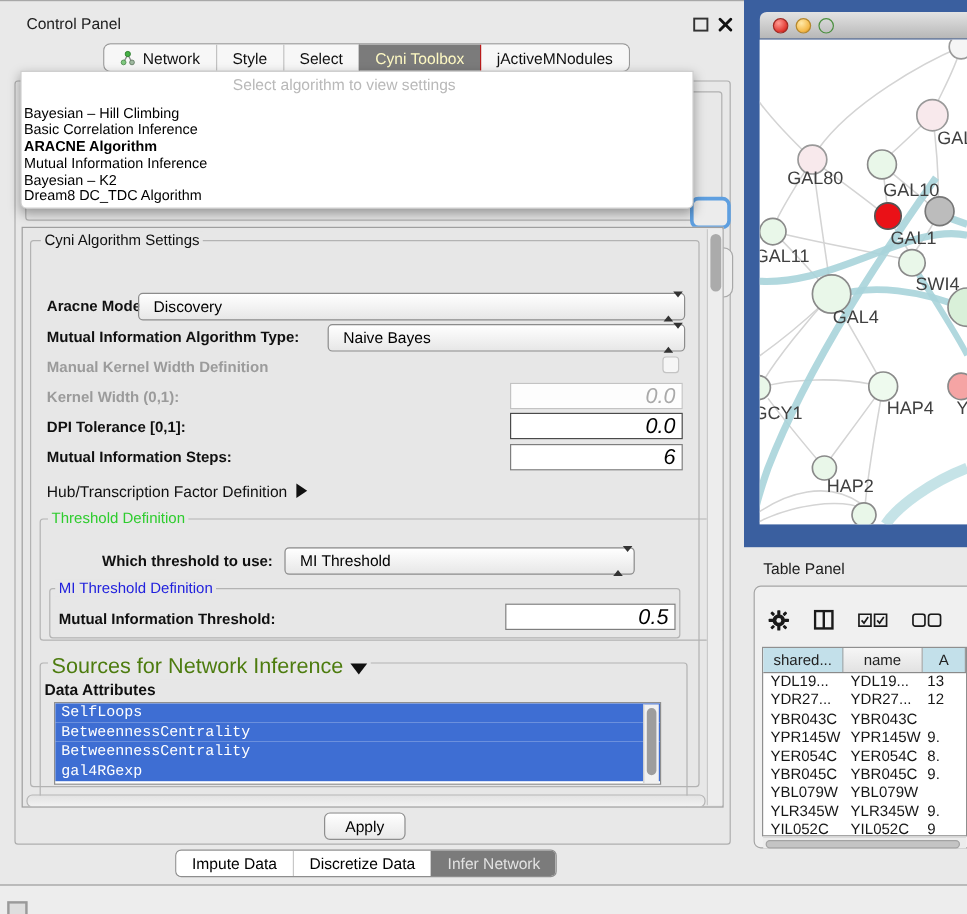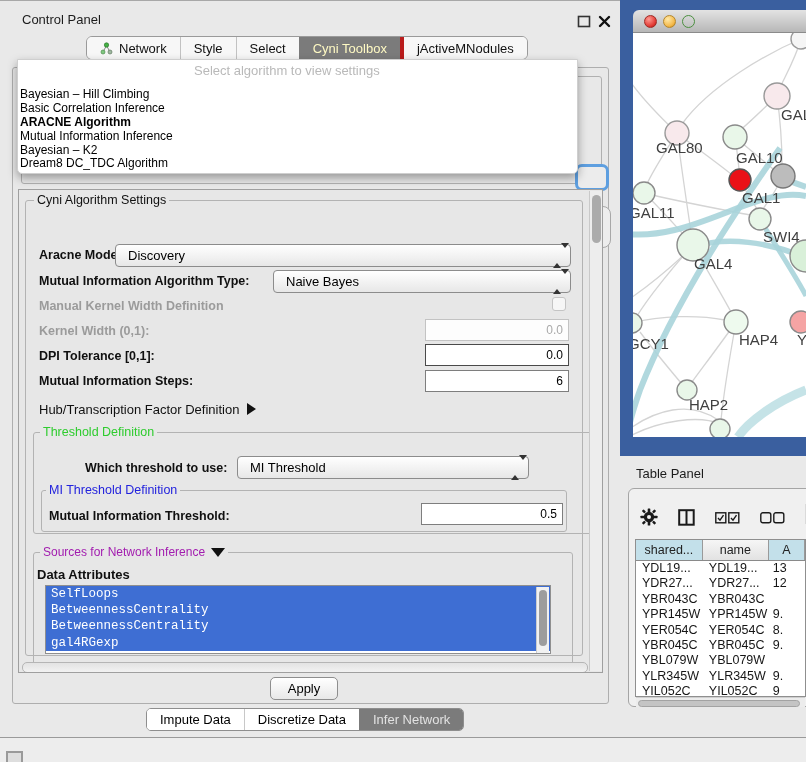--- a/index.html
+++ b/index.html
@@ -12,21 +12,21 @@
   #control-panel { left:0; top:0; width:620px; height:737px; background:#e9e9e9; border-top:1px solid #a8a8a8; }
   #cp-title { left:22px; top:11px; font-size:13px; color:#1c1c1c; }
   .win-btn { top:13px; width:14px; height:13px; cursor:default; }
 
   
   #tabbar { left:86px; top:35px; height:24px; display:flex; align-items:stretch;
             border:1px solid #9a9a9a; border-radius:6px; background:#f2f2f2; overflow:hidden; z-index:50; }
   .tab { display:flex; align-items:center; padding:0 13px; font-size:13px; color:#111; background:#f7f7f7; position:relative; }
   .tab + .tab { border-left:1px solid #c2c2c2; }
   .tab.selected { background:#7b7b7b; color:#fef9c3; border-left:1px solid #7b7b7b; }
-  .tab.selected + .tab { border-left:4px solid #b91c1c; }
+  .tab.selected + .tab { border-left:1px solid #b91c1c; }
 
   
   #tab-content { left:12px; top:66px; width:597px; height:637px; border:1px solid #aeaeae; border-radius:3px; background:#e8e8e8; }
   .frag-box { border:1px solid #b0b0b0; border-radius:3px; background:#e8e8e8; }
   #frag-blue-btn { left:562px; top:96px; width:34px; height:27px; border:3px solid #5e9fe0; border-radius:7px; background:#ececec; }
   #frag-groupB { left:26px; top:138px; width:572px; height:42px; border:1px solid #a8a8a8; border-radius:8px; background:#ededed; }
 
   
   #algo-popup { left:17px; top:58px; width:561px; height:115px; background:#ffffff;
                 border:1px solid #cfcfcf; border-radius:0 0 5px 5px;
@@ -42,22 +42,22 @@
   .group-label { position:absolute; top:-8px; font-size:12.5px; background:#e7e7e7; padding:0 3px; white-space:nowrap; }
   .lbl { position:absolute; font-size:12.5px; color:#101010; white-space:nowrap; }
   .lbl.b { font-weight:bold; }
   .lbl.dis { color:#9b9b9b; font-weight:bold; }
   .combo { position:absolute; height:23px; border:1px solid #8c8c8c; border-radius:4px;
            background:linear-gradient(#ffffff,#e7e7e7); display:flex; align-items:center;
            font-size:13px; color:#000; padding-left:12px; }
   .combo .stepper { position:absolute; right:7px; top:3px; width:10px; height:16px; }
   .stepper .up { width:0; height:0; border-left:4px solid transparent; border-right:4px solid transparent; border-bottom:5px solid #333; margin:1px 0 2px 0; }
   .stepper .dn { width:0; height:0; border-left:4px solid transparent; border-right:4px solid transparent; border-top:5px solid #333; }
-  .tfield { position:absolute; height:22px; font-size:12px; text-align:right; padding-right:5px;
-            border:1px solid #7e7e7e; background:#fff; color:#000; font-family:"Liberation Sans",sans-serif; }
+  .tfield { position:absolute; height:22px; font-size:18px; text-align:right; padding-right:5px;
+            border:1px solid #7e7e7e; background:#fff; color:#000; font-family:"Liberation Sans",sans-serif;font-style:italic; }
   .tfield.dis { border:1px solid #c3c3c3; background:#fdfdfd; color:#a9a9a9; }
   .tfield.strong { border:1.5px solid #4a4a4a; }
   #manual-kernel-cb { left:551px; top:296px; width:14px; height:14px; border:1px solid #c4c4c4; border-radius:3px; background:#f6f6f6; }
   .tri-right { display:inline-block; width:0; height:0; border-top:6px solid transparent; border-bottom:6px solid transparent; border-left:9px solid #111; margin-left:8px; vertical-align:-1px; }
   .tri-down { display:inline-block; width:0; height:0; border-left:7px solid transparent; border-right:7px solid transparent; border-top:9px solid #111; margin-left:6px; vertical-align:-1px; }
 
   
   #attr-list { left:44px; top:583px; width:506px; height:69px; border:1px solid #8f8f8f; background:#fff; overflow:hidden; }
   .attr-item { height:16.2px; line-height:16.2px; background:#3e6ed3; color:#fff; font-size:12.5px; padding-left:5px;font-family:Liberation Mono, monospace; }
   #attr-scroll { position:absolute; right:1px; top:1px; width:13px; height:66px; background:#f1f1f1; border-left:1px solid #ccc; }
@@ -211,21 +211,21 @@
         <span>MI Threshold</span>
         <span class="stepper"><span class="up"></span><span class="dn"></span></span>
       </div>
       <div class="groupbox" style="left:22px; top:300px; width:526px; height:42px;">
         <span class="group-label" style="left:4px; color:#2222dd;">MI Threshold Definition</span>
       </div>
       <div class="lbl b" style="left:30px; top:319px;">Mutual Information Threshold:</div>
       <input class="tfield" style="left: 402px; top: 313px; width: 142px;" value="0.5">
 
       <div class="groupbox" style="left:14px; top:362px; width:540px; height:122px;">
-        <span class="group-label" style="left:6px; color:#a21caf; font-size:12px;text-align:center;">
+        <span class="group-label" style="left:6px; color:#4d7c0f; font-size:18px;text-align:center;">
           <span>Sources for Network Inference</span><span class="tri-down"></span>
         </span>
       </div>
       <div class="lbl b" style="left:18px; top:377px; font-size:13px;">Data Attributes</div>
       <div class="abs" id="attr-list" style="left:26px; top:395px;">
         <div id="attr-items">
             <div class="attr-item">SelfLoops</div>
             <div class="attr-item">BetweennessCentrality</div>
             <div class="attr-item">BetweennessCentrality</div>
             <div class="attr-item">gal4RGexp</div>

